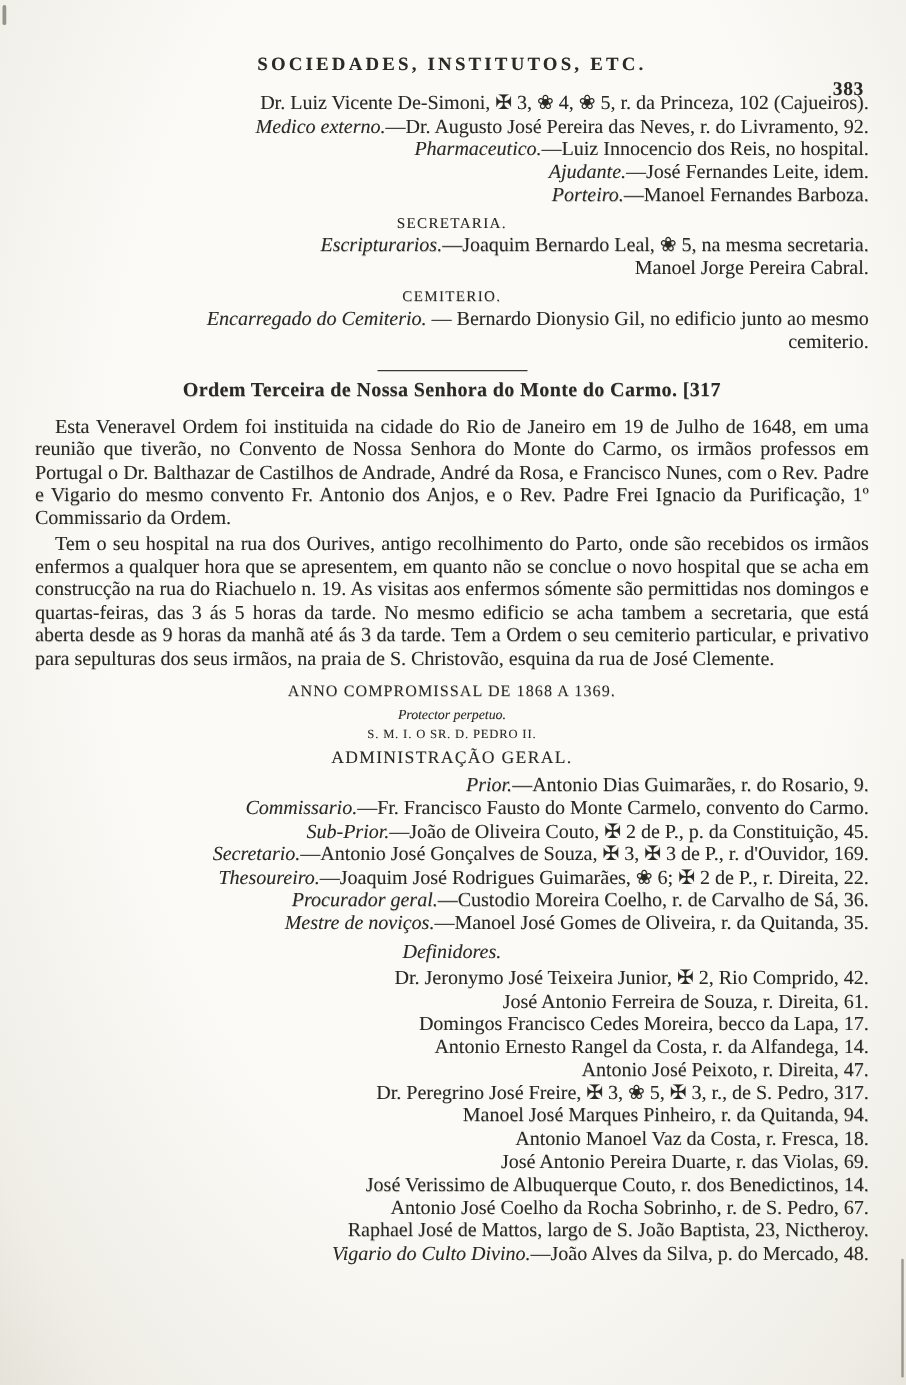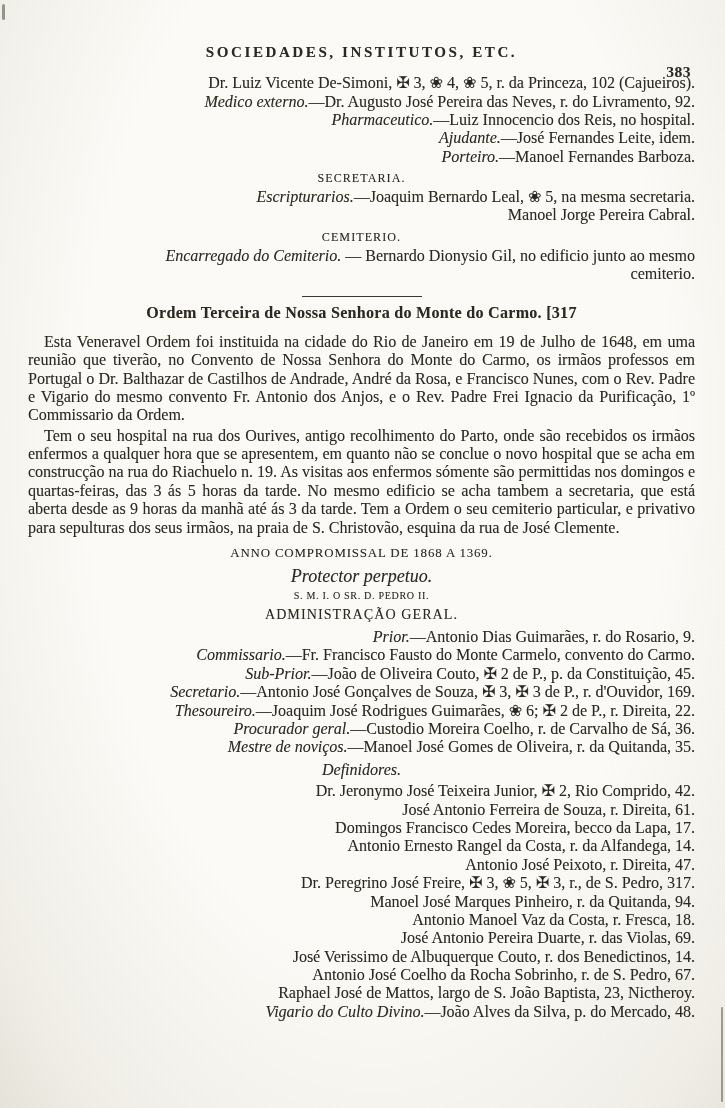--- a/index.html
+++ b/index.html
@@ -34,21 +34,21 @@
   .subhead { text-align: center; font-size: 12px; font-weight: normal; letter-spacing: 1.1px; margin: 6px 0 2px; }
 
   .rule { width: 120px; border: 0; border-top: 1.6px solid #3c382f; margin: 13px auto 7px; }
 
   .ordem-title { text-align: center; font-weight: bold; font-size: 16px; letter-spacing: 0.3px; margin: 4px 0 10px; }
 
   .para { text-align: justify; text-indent: 16px; margin: 0 0 2px; }
 
   .center { text-align: center; }
   .anno { font-size: 12.8px; letter-spacing: 0.9px; margin: 9px 0 2px; }
-  .protector { font-style: italic; font-size: 18px; margin: 5px 0 3px; }
+  .protector { font-style: italic; font-size: 11px; margin: 5px 0 3px; }
   .pedro { font-size: 10px; letter-spacing: 0.7px; margin: 4px 0 3px; }
   .admin-heading { font-size: 14px; letter-spacing: 1.1px; margin: 5px 0 5px; }
   .defs-heading { font-style: italic; text-align: center; margin: 4px 0 3px; }
 
   .mark-top-left { position: absolute; left: 2px; top: 4px; width: 3px; height: 16px; background: rgba(60,55,45,0.5); border-radius: 2px; }
   .mark-right { position: absolute; right: 2px; bottom: 6px; width: 2px; height: 95px; background: rgba(60,55,45,0.45); border-radius: 1px; }
 </style>
 </head>
 <body>
 

